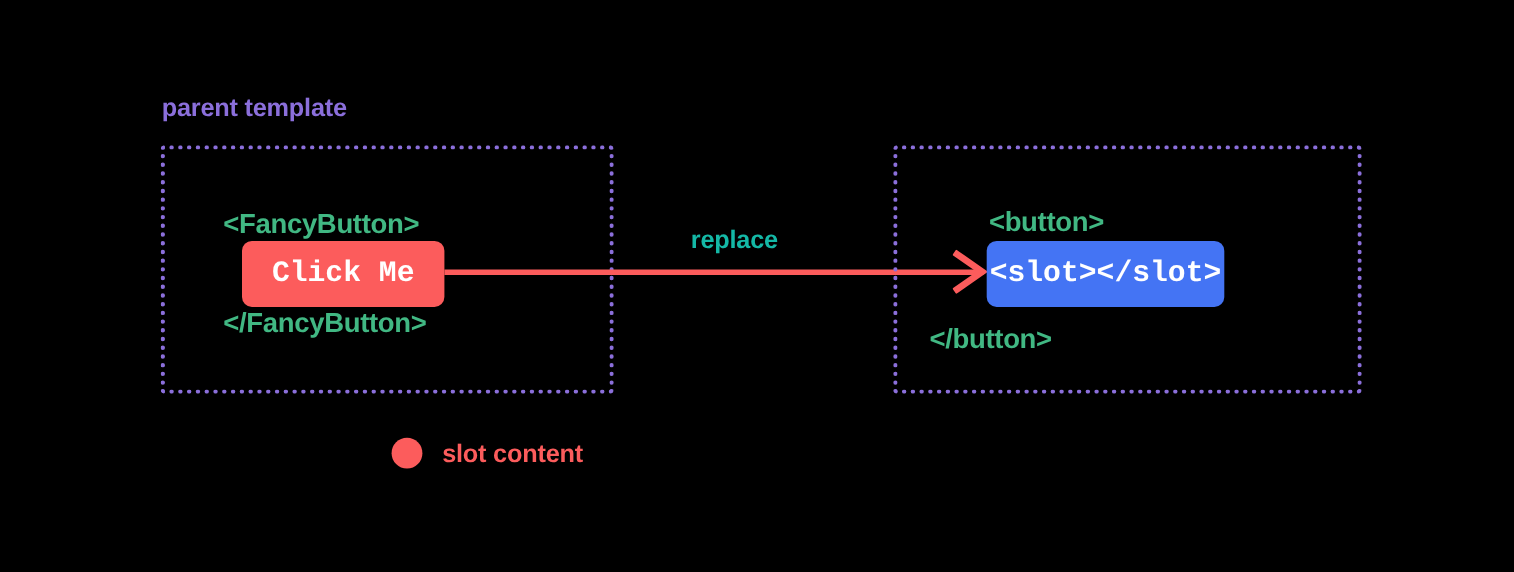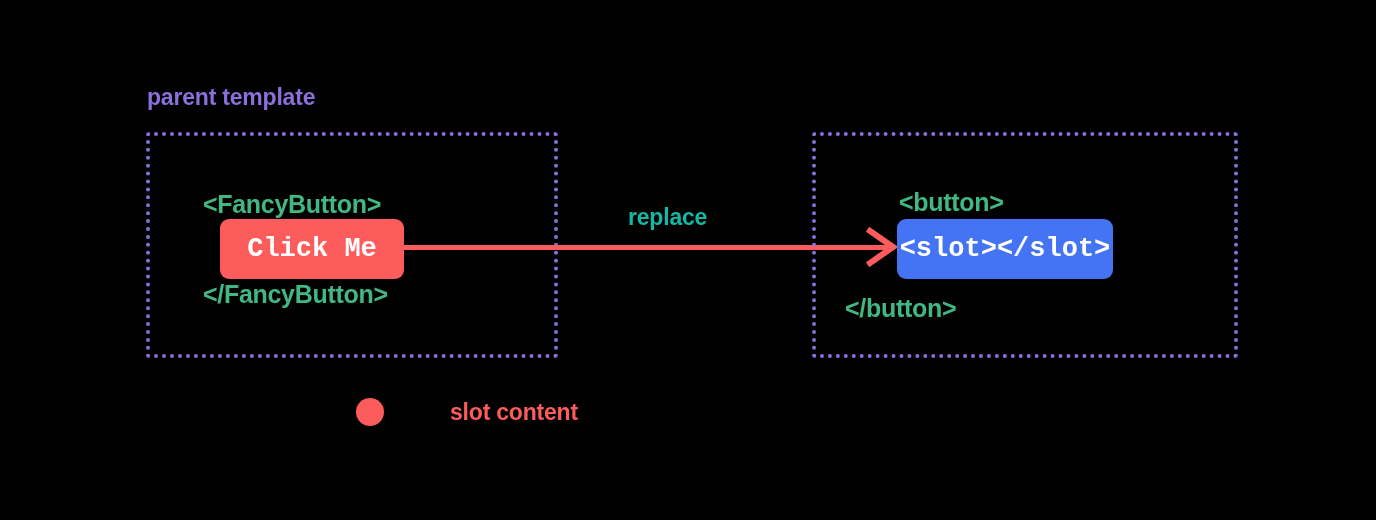--- a/index.html
+++ b/index.html
@@ -155,17 +155,17 @@
   </div>
 
   <div class="code-line" id="code-open-button">&lt;button&gt;</div>
 
   <div class="chip" id="chip-slot">&lt;slot&gt;&lt;/slot&gt;</div>
 
   <div class="code-line" id="code-close-button">&lt;/button&gt;</div>
 
   <div class="legend" id="legend-slot-content">
     <span class="legend-dot" style="background:#FC5C5C;"></span>
-    <span class="legend-text" style="color:#FC5C5C;margin-left:48px;">slot content</span>
+    <span class="legend-text" style="color:#FC5C5C;">slot content</span>
   </div>
 
 
 </div>
 
 </body></html>

